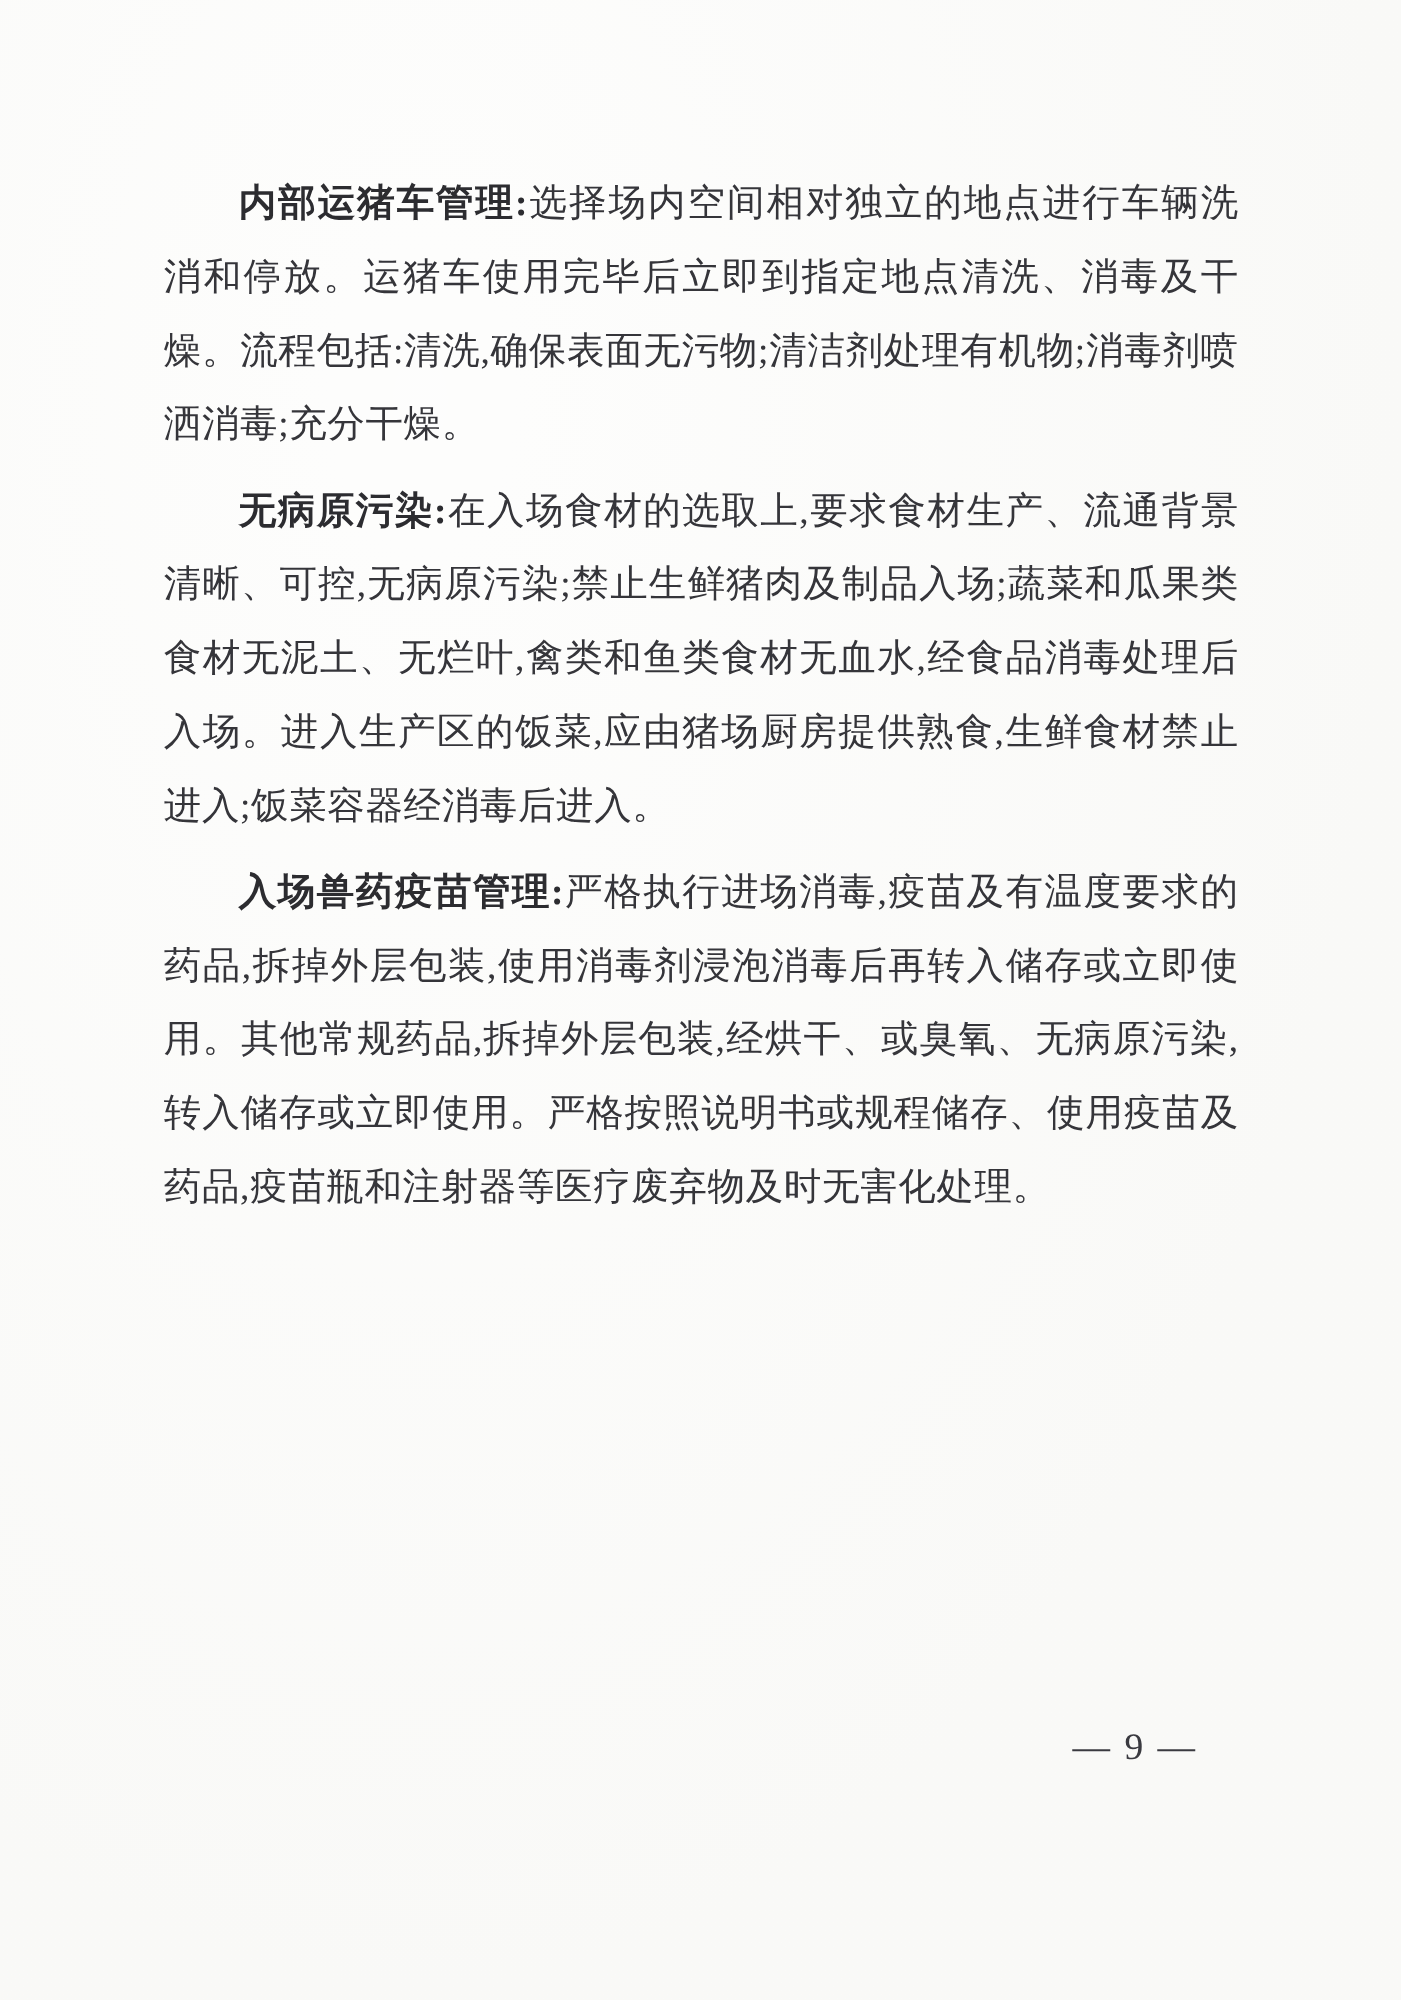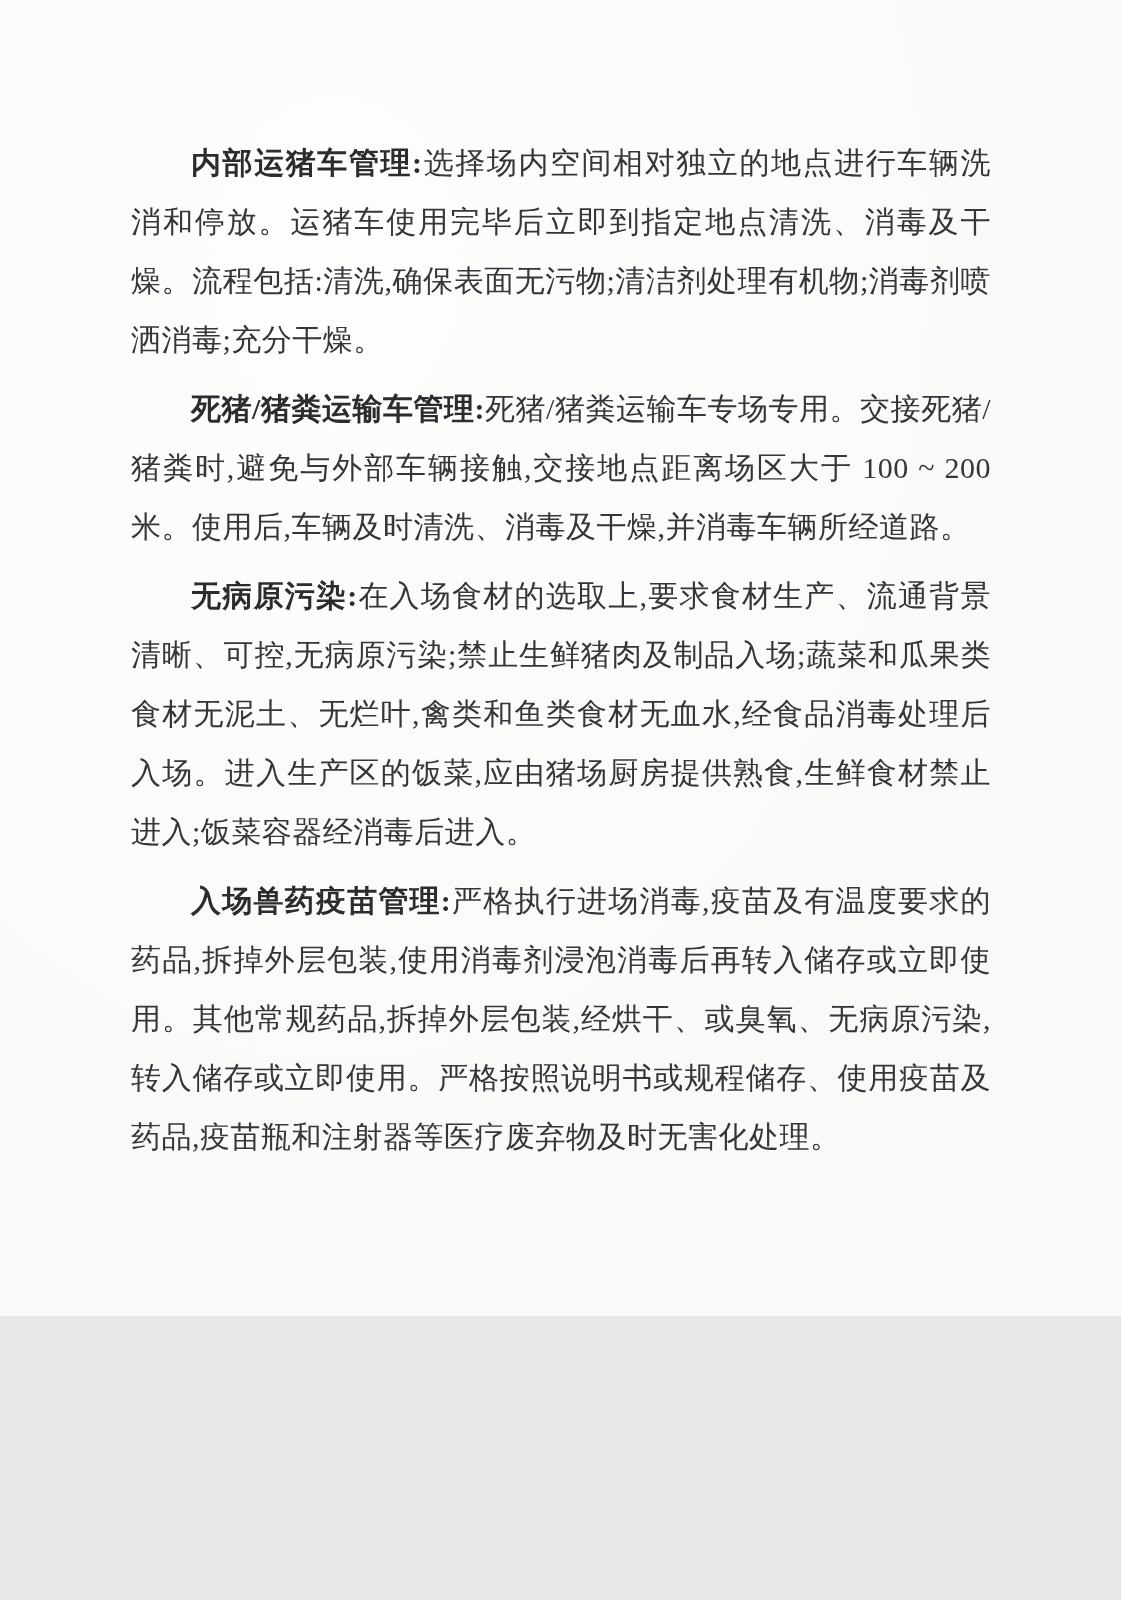--- a/index.html
+++ b/index.html
@@ -3,21 +3,21 @@
 <meta charset="utf-8">
 <style>
   html, body {
     margin: 0;
     padding: 0;
     background: #e8e8e6;
   }
   .page {
     position: relative;
     width: 1121px;
-    height: 1316px;
+    height: 1600px;
     margin: 0 auto;
     background:
       radial-gradient(ellipse at 30% 20%, rgba(255,255,255,0.6), rgba(0,0,0,0.008) 70%),
       #fbfbf9;
     overflow: hidden;
     font-family: "Liberation Serif", "DejaVu Serif", serif;
     color: #35353a;
   }
   .content {
     position: absolute;
@@ -55,21 +55,20 @@
   }
 </style>
 </head>
 <body>
 
 <div class="page">
   <div class="content">
 
     <p class="para"><span class="para-lead">内部运猪车管理:</span><span>选择场内空间相对独立的地点进行车辆洗消和停放。运猪车使用完毕后立即到指定地点清洗、消毒及干燥。流程包括:清洗,确保表面无污物;清洁剂处理有机物;消毒剂喷洒消毒;充分干燥。</span></p>
 
-    <p class="para"><span class="para-lead">死猪/猪粪运输车管理:</span><span>死猪/猪粪运输车专场专用。交接死猪/猪粪时,避免与外部车辆接触,交接地点距离场区大于 100 ~ 200 米。使用后,车辆及时清洗、消毒及干燥,并消毒车辆所经道路。</span></p>
 
 
 
     <p class="para"><span class="para-lead">无病原污染:</span><span>在入场食材的选取上,要求食材生产、流通背景清晰、可控,无病原污染;禁止生鲜猪肉及制品入场;蔬菜和瓜果类食材无泥土、无烂叶,禽类和鱼类食材无血水,经食品消毒处理后入场。进入生产区的饭菜,应由猪场厨房提供熟食,生鲜食材禁止进入;饭菜容器经消毒后进入。</span></p>
 
     <p class="para"><span class="para-lead">入场兽药疫苗管理:</span><span>严格执行进场消毒,疫苗及有温度要求的药品,拆掉外层包装,使用消毒剂浸泡消毒后再转入储存或立即使用。其他常规药品,拆掉外层包装,经烘干、或臭氧、无病原污染,转入储存或立即使用。严格按照说明书或规程储存、使用疫苗及药品,疫苗瓶和注射器等医疗废弃物及时无害化处理。</span></p>
 
   </div>
 
   <div class="page-number">— 9 —</div>

